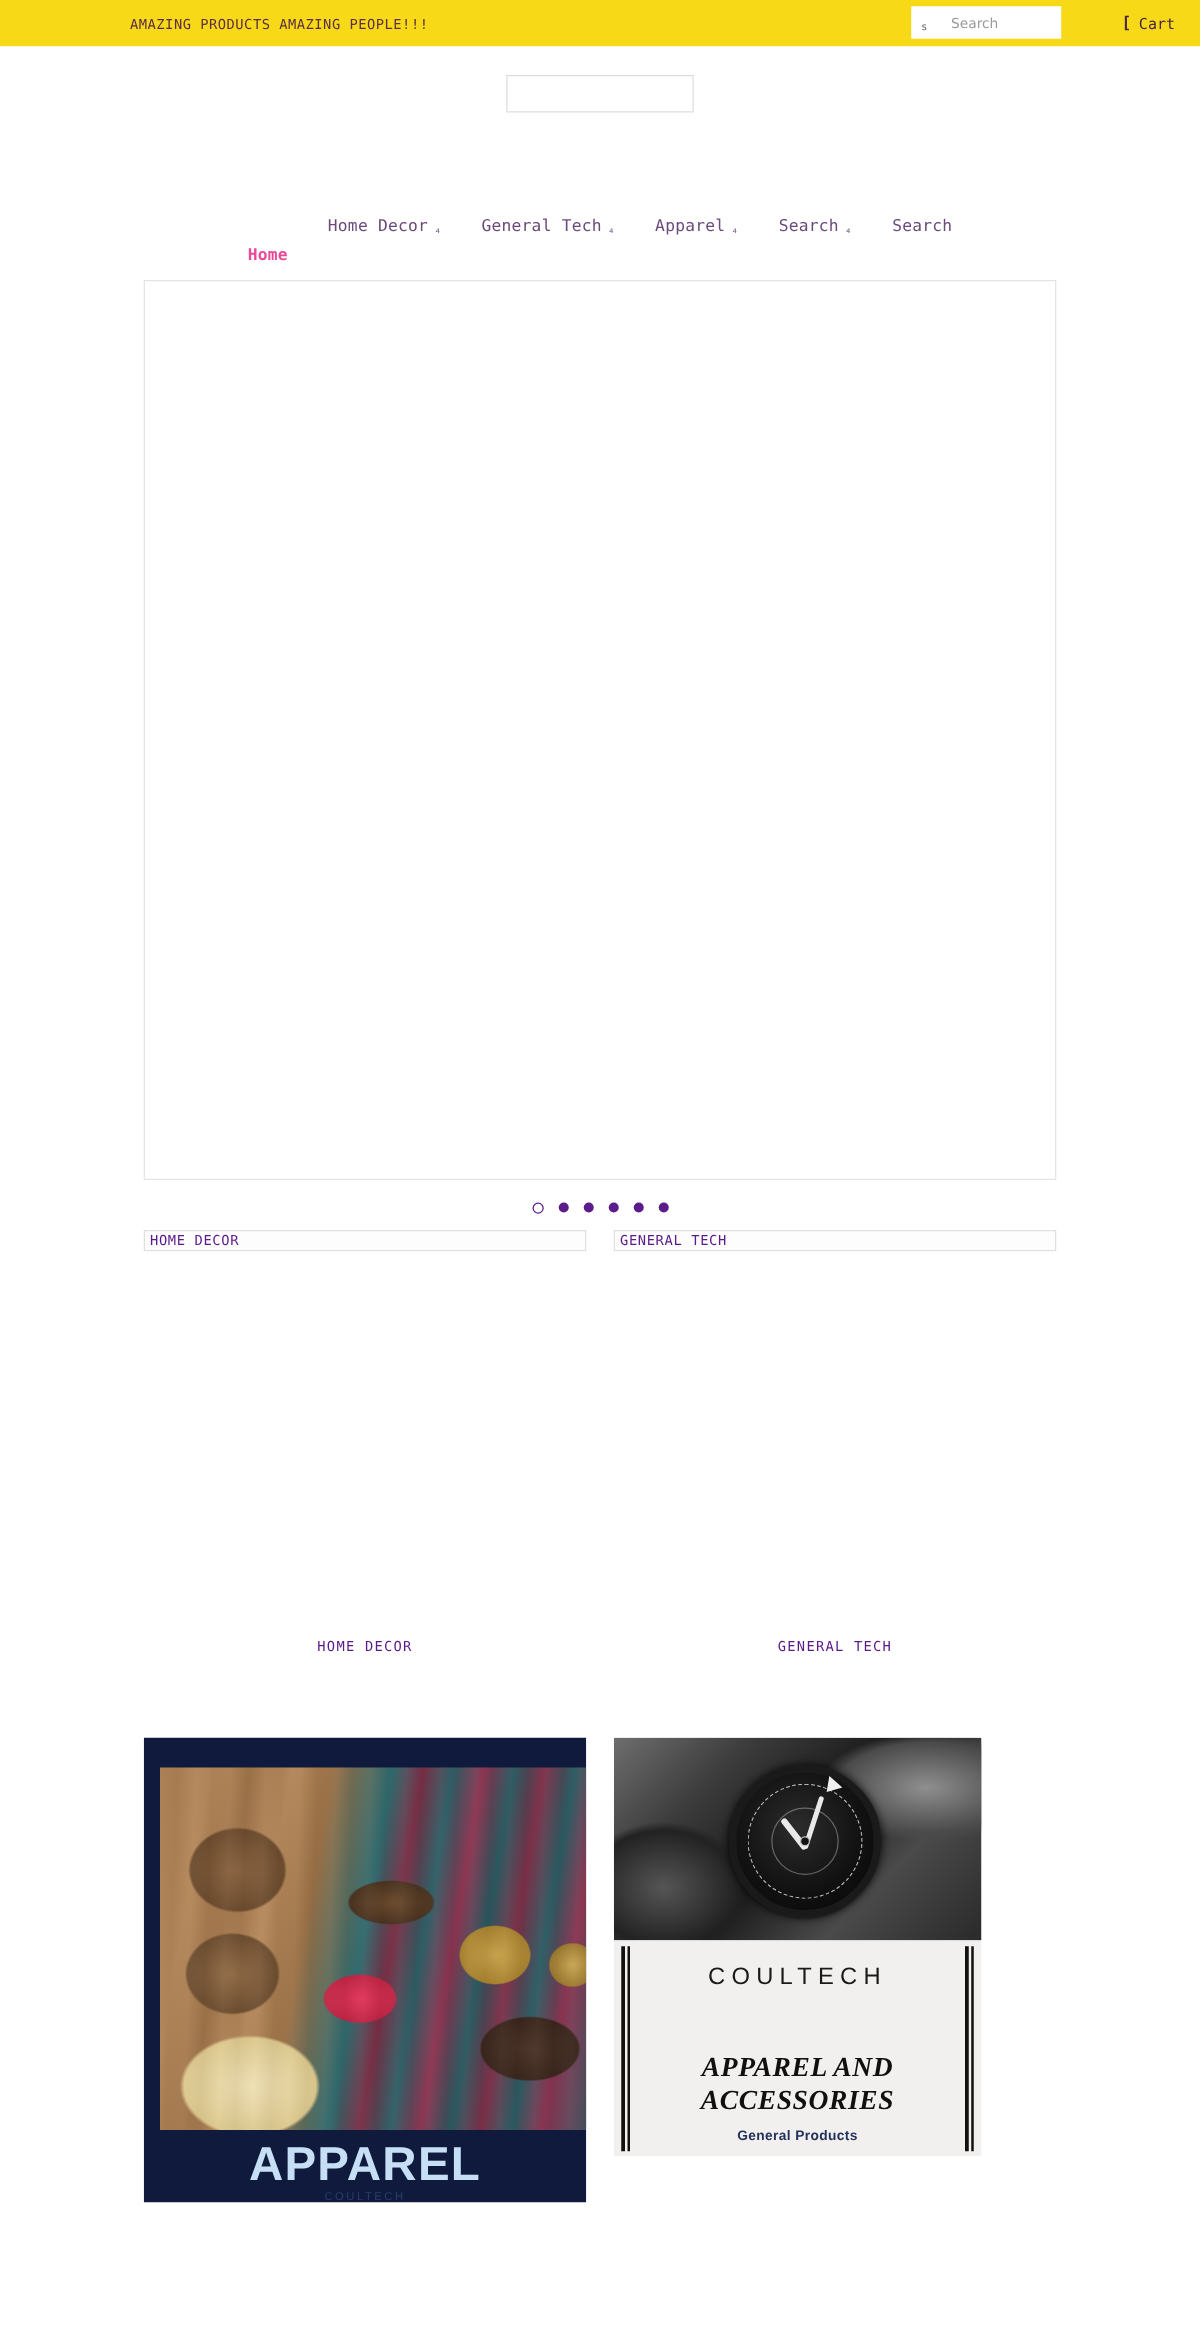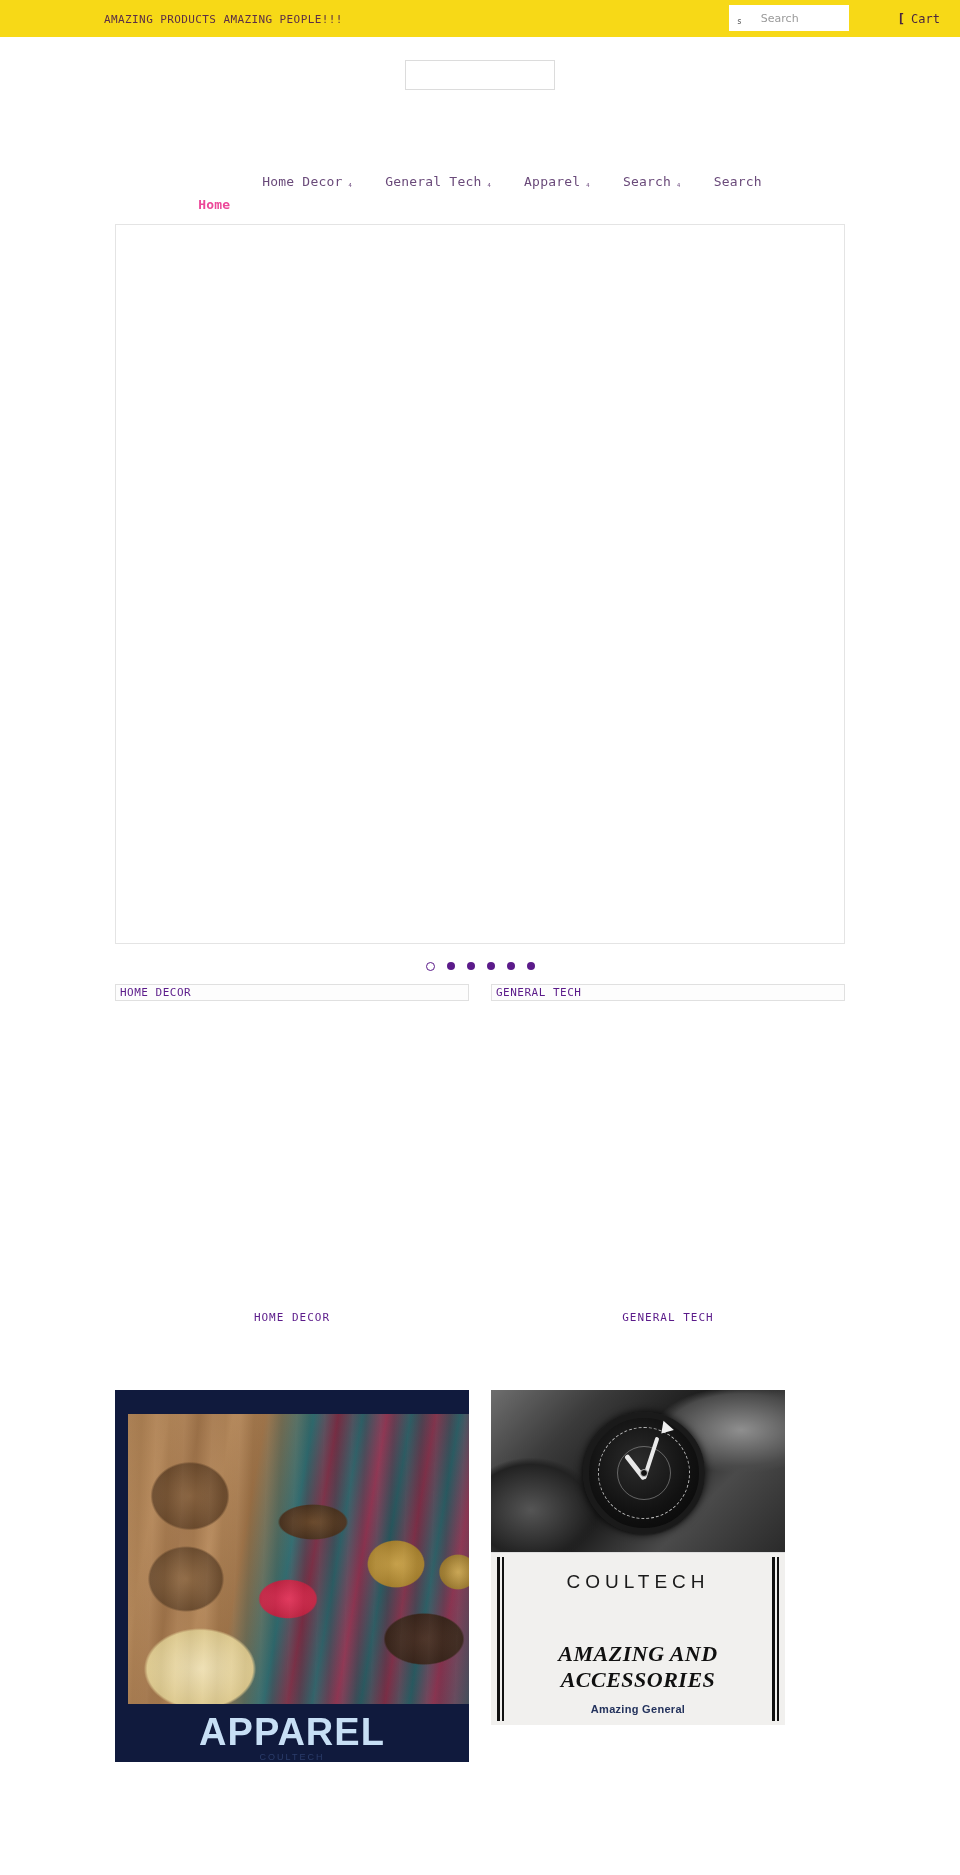--- a/index.html
+++ b/index.html
@@ -504,20 +504,20 @@
             <div class="watch-hand-h"></div>
             <div class="watch-hand-m"></div>
             <div class="watch-marker"></div>
             <div class="watch-center"></div>
           </div>
         </div>
         <div class="watch-caption">
           <div class="caption-rule-left"></div>
           <div class="caption-rule-right"></div>
           <div class="brand-name">COULTECH</div>
-          <div class="brand-tagline">AMAZING AND ACCESSORIES</div>
-          <div class="brand-sub">Amazing General</div>
+          <div class="brand-tagline">APPAREL AND ACCESSORIES</div>
+          <div class="brand-sub">General Products</div>
         </div>
       </div>
     </div>
 
   </div>
 </div>
 
 </body></html>

